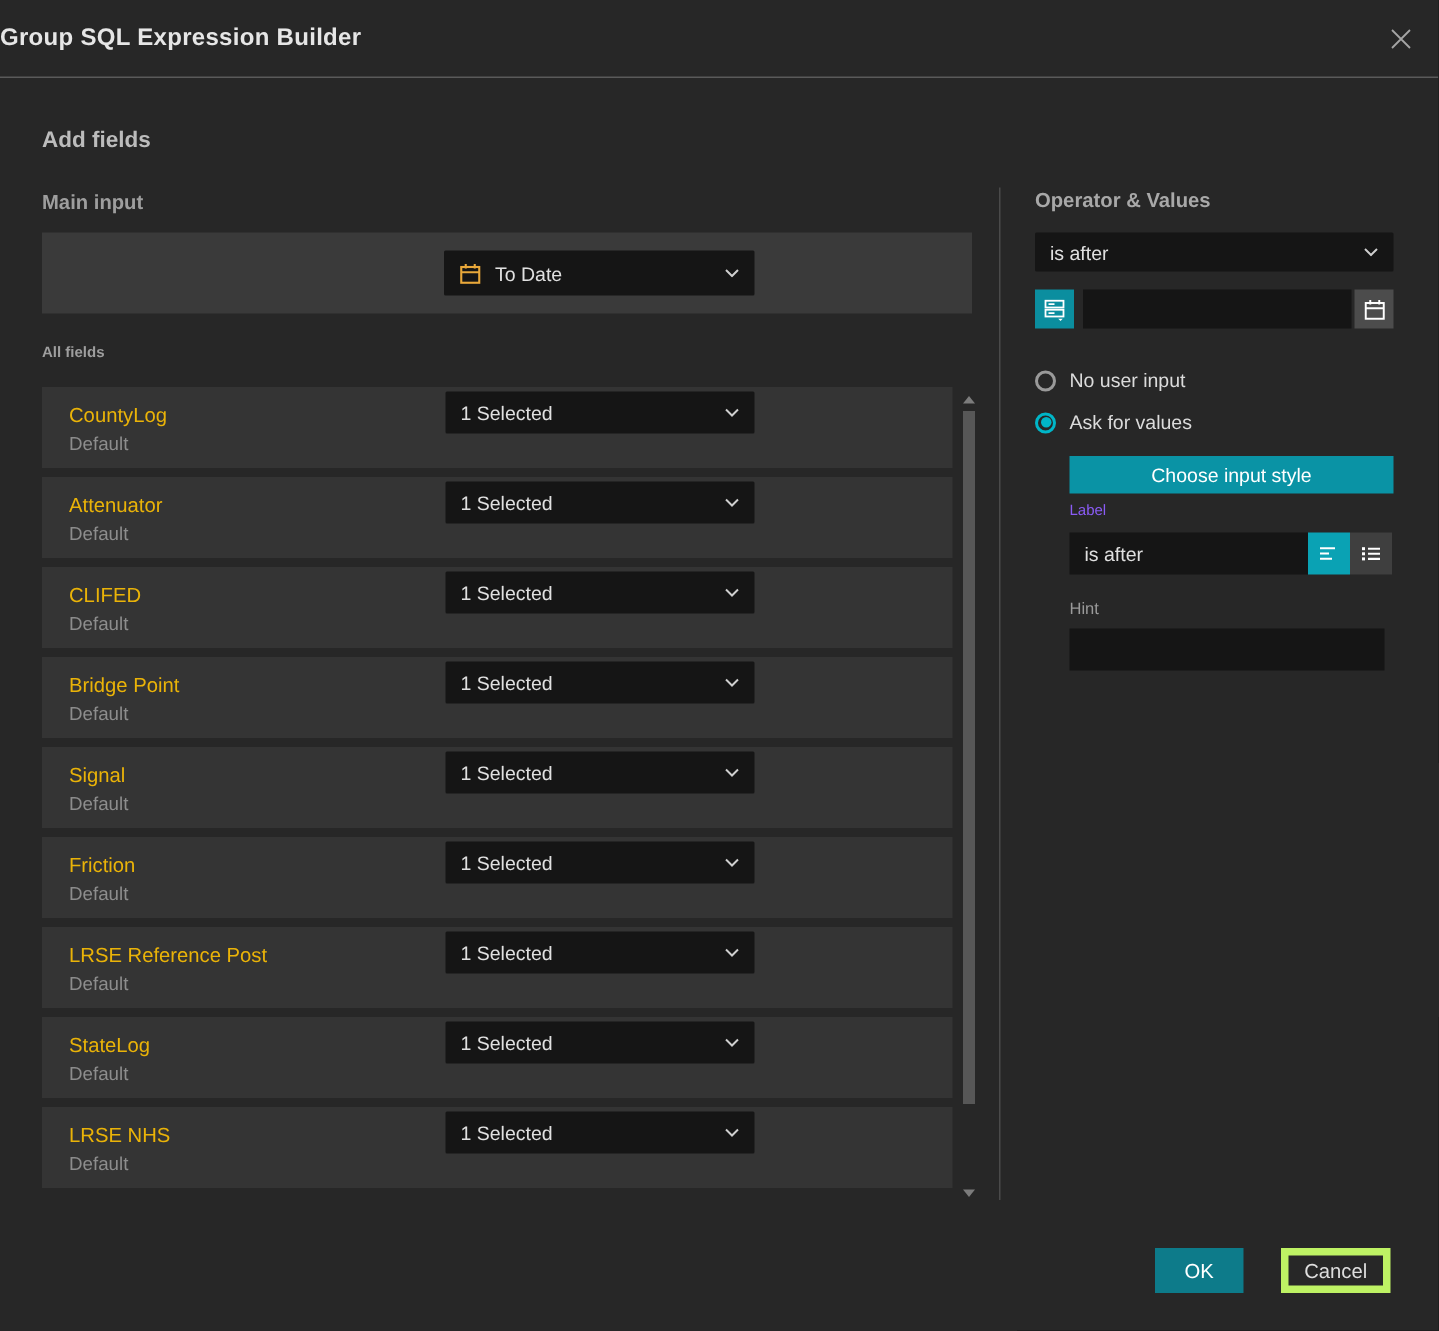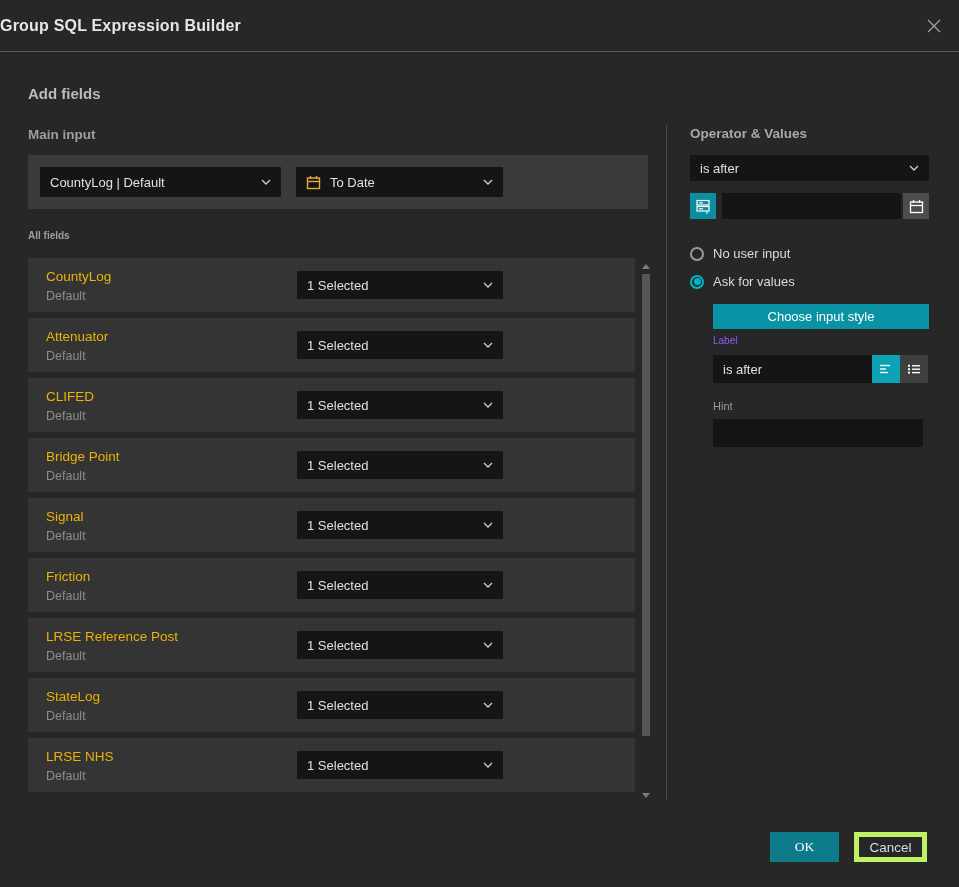--- a/index.html
+++ b/index.html
@@ -40,21 +40,21 @@
   .main-bar .dd-field { position:absolute; left:12px;  top:12px; width:241px; height:30px; }
   .main-bar .dd-type  { position:absolute; left:268px; top:12px; width:207px; height:30px; }
   .cal-amber { display:flex; align-items:center; margin-right:9px; }
   
   .rows { position:absolute; left:28px; top:258px; width:607px; }
   .row {
     position:relative; height:54px; margin-bottom:6px; background:#343434;
   }
   .row .fname { position:absolute; left:18px; top:11px; font-size:13.5px; color:#eab308; }
   .row .fsub  { position:absolute; left:18px; top:31px; font-size:12.5px; color:#8d8d8d; }
-  .row .dropdown { position:absolute; left:269px; top:13px; width:206px; height:28px; }
+  .row .dropdown { position:absolute; left:269px; top:3px; width:206px; height:28px; }
   
   .scrollbar { position:absolute; left:641px; top:258px; width:10px; height:544px; }
   .sb-up {
     position:absolute; left:1px; top:6px;
     width:0; height:0; border-left:4px solid transparent; border-right:4px solid transparent;
     border-bottom:5px solid #7c7c7c;
   }
   .sb-thumb { position:absolute; left:1px; top:16px; width:8px; height:462px; background:#575757; }
   .sb-down {
     position:absolute; left:1px; bottom:4px;
@@ -106,23 +106,23 @@
   .align-btn.active { left:159px; background:#0aa2b4; }
   .align-btn.plain  { left:187px; background:#3f3f3f; }
   .lbl-hint { position:absolute; left:713px; top:400px; font-size:11px; color:#9a9a9a; }
   .hint-input {
     position:absolute; left:713px; top:419px; width:210px; height:28px;
     background:#151515; border:none; color:#e0e0e0; font-size:13px; padding:0 10px;
     font-family:"Liberation Sans", sans-serif;
   }
   
   .ok-btn {
-    position:absolute; left:770px; top:832px; width:69px; height:30px;
+    position:absolute; left:770px; top:832px; width:59px; height:30px;
     background:#0d7b8a; color:#ffffff; border:none; font-size:13.5px;
-    font-family:Liberation Serif, serif; cursor:pointer;
+    font-family:Liberation Sans, sans-serif; cursor:pointer;
   }
   .cancel-btn {
     position:absolute; left:854px; top:832px; width:73px; height:30px;
     background:transparent; color:#dedede; border:5px solid #bef264; font-size:13.5px;
     font-family:"Liberation Sans", sans-serif; cursor:pointer;
   }
 </style>
 </head>
 <body>
 
@@ -136,28 +136,20 @@
         </svg>
     </div>
   </div>
 
   <div class="h-add">Add fields</div>
   <div class="h-main">Main input</div>
   <div class="h-all">All fields</div>
   <div class="h-op">Operator &amp; Values</div>
 
   <div class="main-bar">
-    <div class="dropdown dd-field">
-      <span class="dd-label">CountyLog | Default</span>
-      <span class="chev">
-        <svg width="10" height="6" viewBox="0 0 10 6">
-            <path d="M1 1 L5 5 L9 1" stroke="#cfcfcf" stroke-width="1.3" fill="none"></path>
-          </svg>
-      </span>
-    </div>
     <div class="dropdown dd-type">
       <span class="cal-amber">
         <svg width="15" height="15" viewBox="0 0 15 15">
           <rect x="1.5" y="3" width="12" height="10.5" fill="none" stroke="#e9a83a" stroke-width="1.4"></rect>
           <line x1="1.5" y1="6.5" x2="13.5" y2="6.5" stroke="#e9a83a" stroke-width="1.4"></line>
           <line x1="4.5" y1="1" x2="4.5" y2="4" stroke="#e9a83a" stroke-width="1.4"></line>
           <line x1="10.5" y1="1" x2="10.5" y2="4" stroke="#e9a83a" stroke-width="1.4"></line>
         </svg>
       </span>
       <span class="dd-label">To Date</span>

